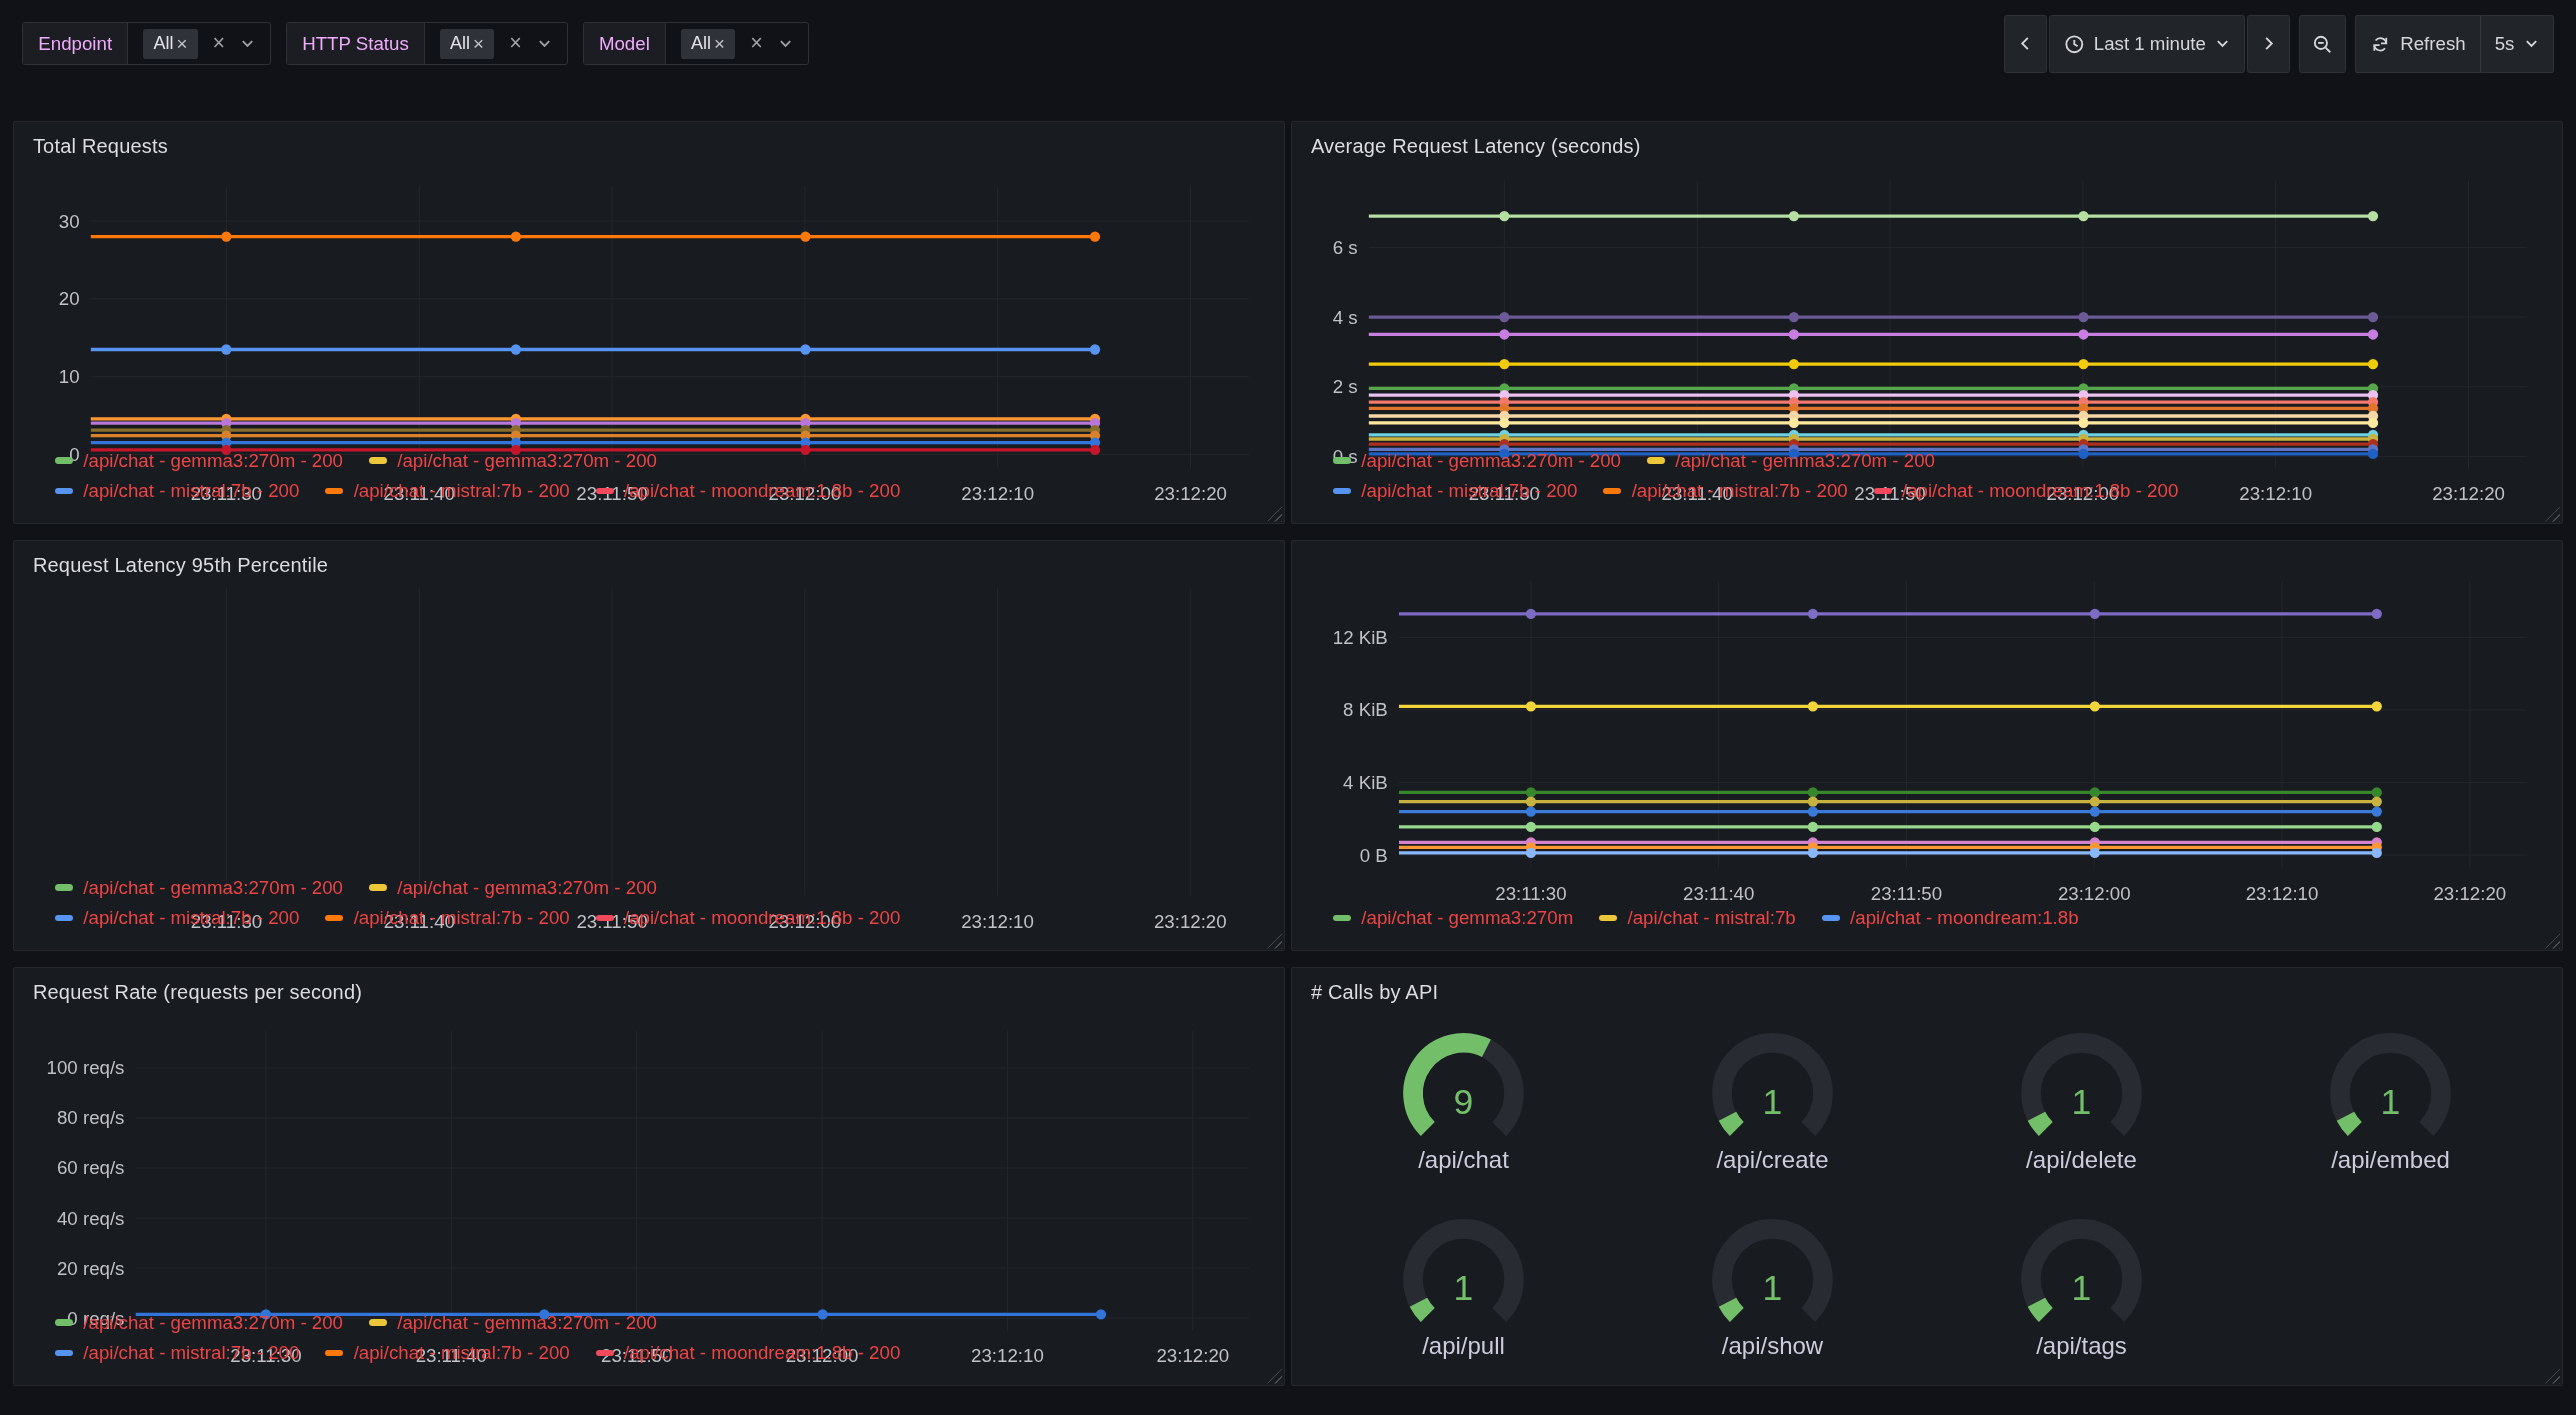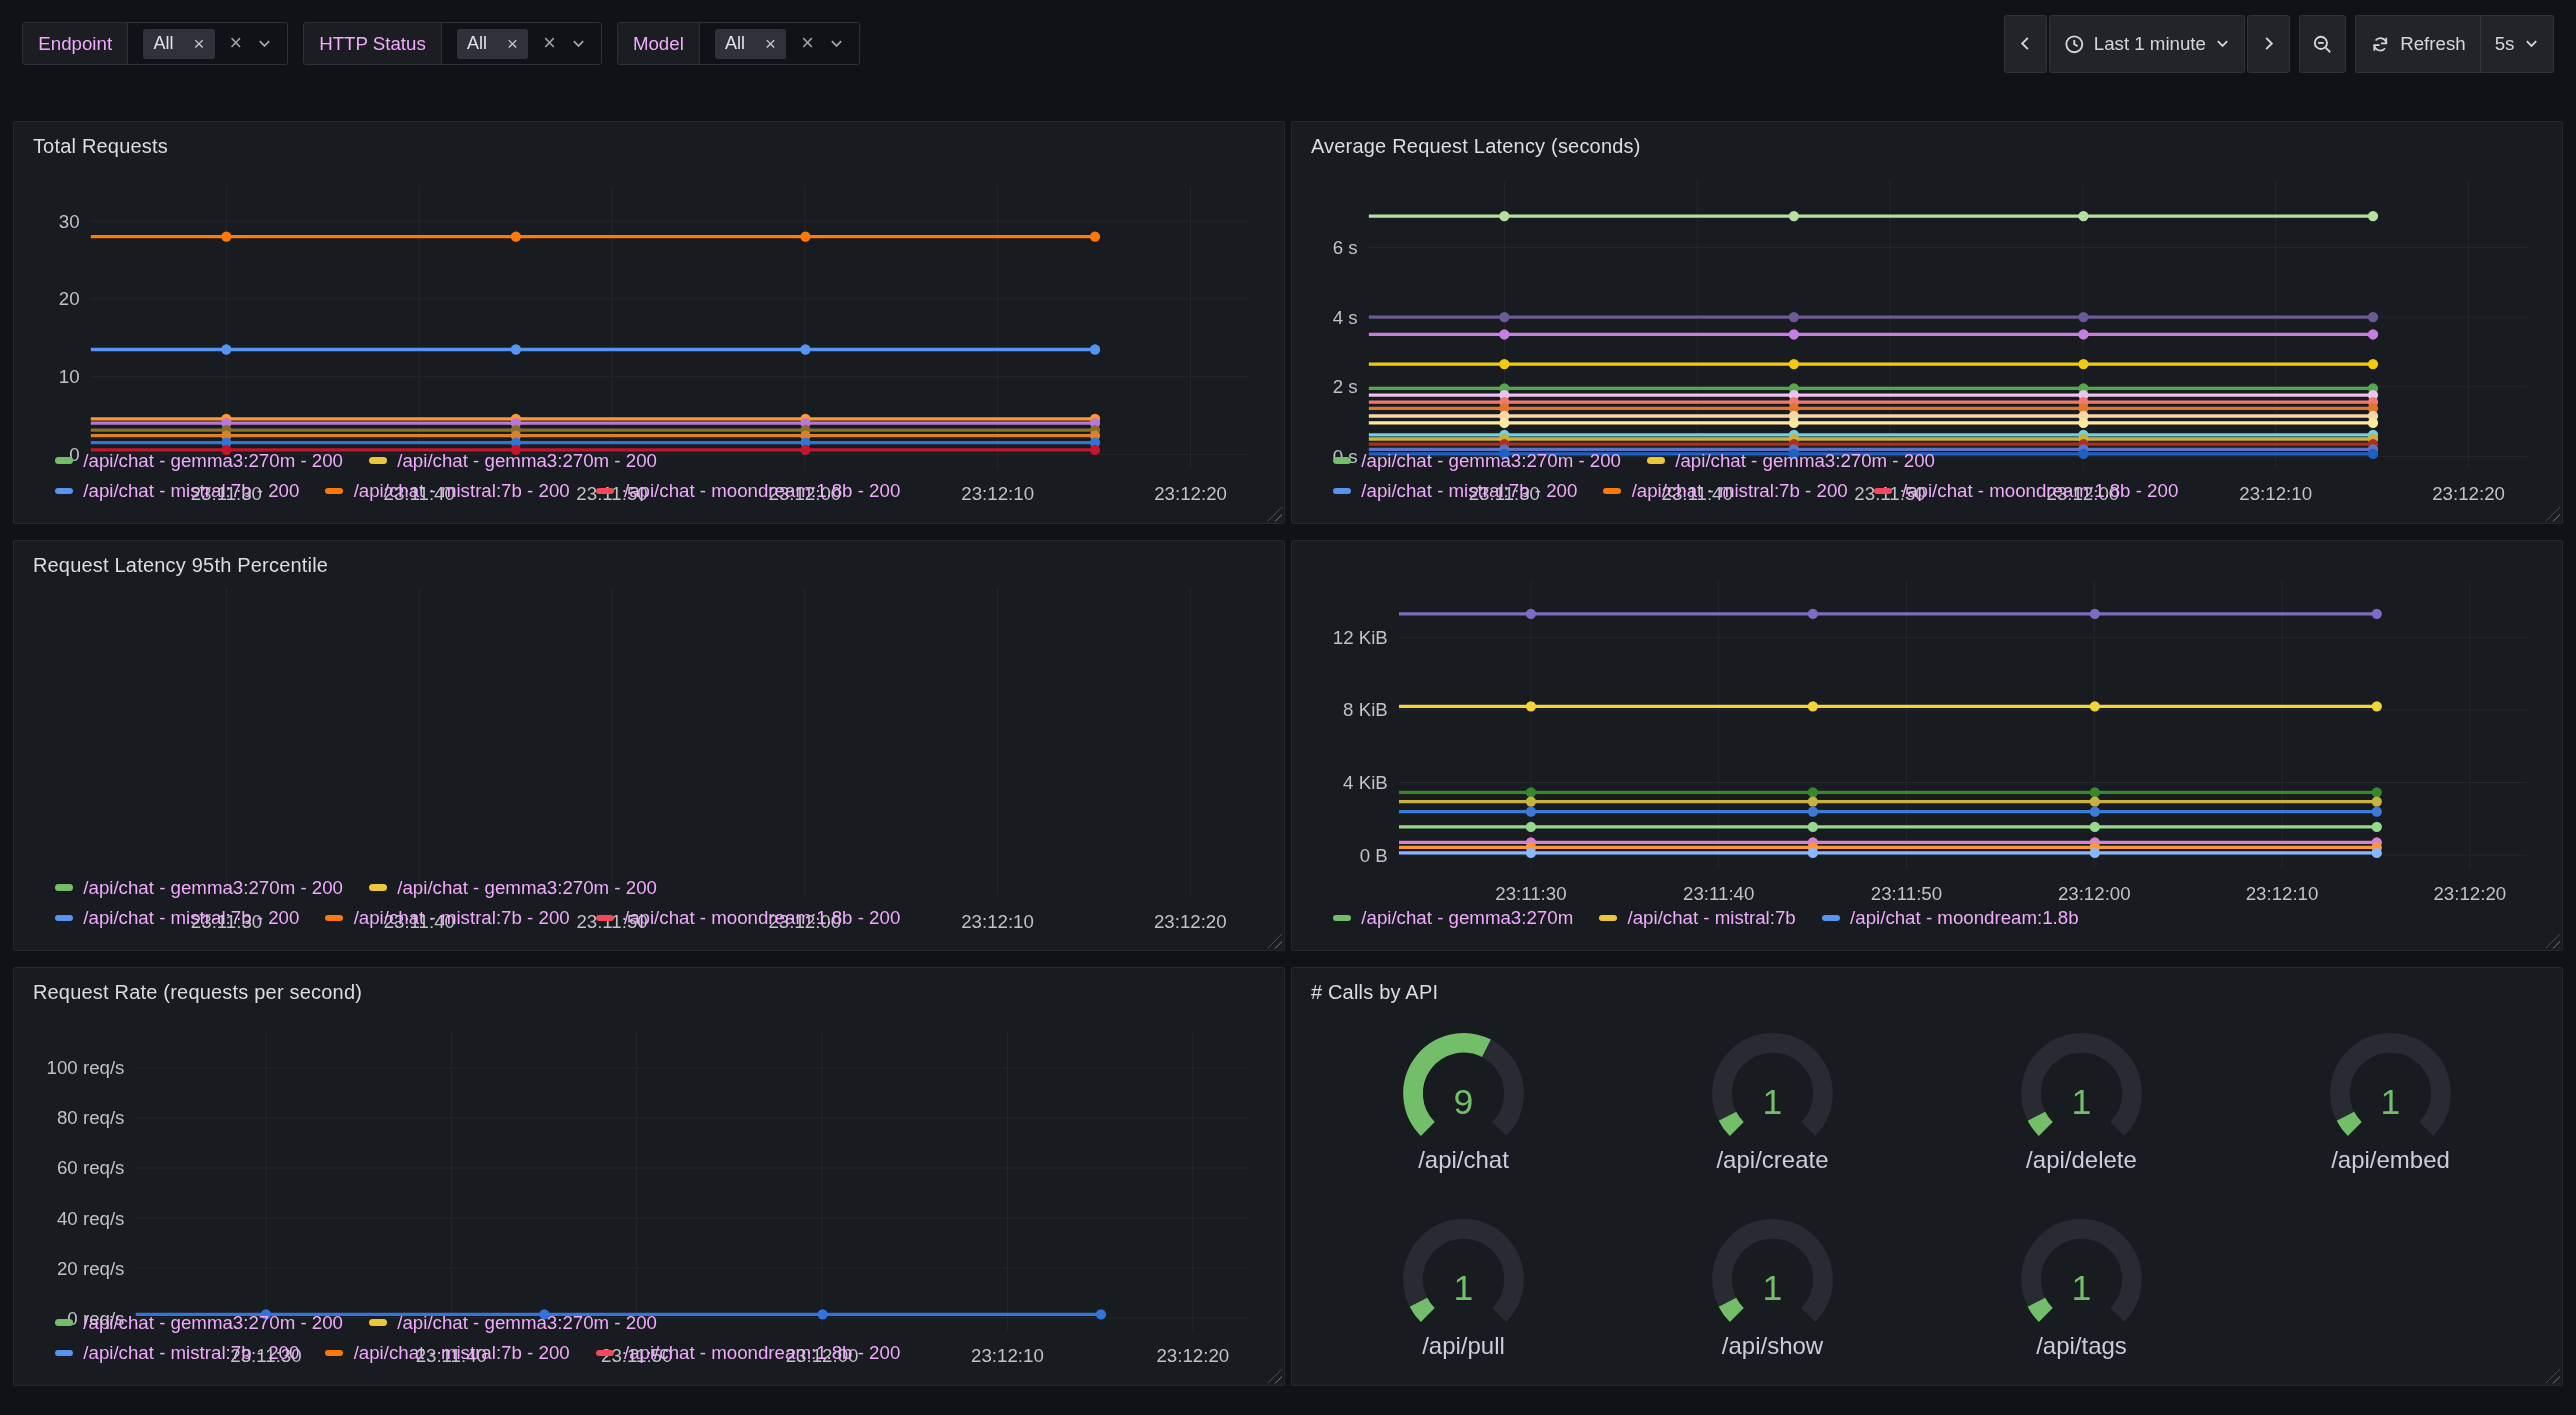--- a/index.html
+++ b/index.html
@@ -10,21 +10,21 @@
     color:#ccccdc;
   }
   .app { width:100%; height:100%; padding:22.4px 13px 0 13px; }
 
   
   .topbar { display:flex; align-items:center; height:43px; margin:0 9.3px 56px 9.3px; }
   .filters { display:flex; gap:15px; }
   .filter { display:flex; align-items:stretch; height:43px; border:0.9px solid #2f3137; border-radius:2.8px; background:#111217; }
   .filter-label { display:flex; align-items:center; padding:0 15px; font-size:18.7px; color:#f0abfc; background:#1b1d22; border-right:0.9px solid #2f3137; border-radius:1.9px 0 0 1.9px; }
   .filter-value { display:flex; align-items:center; gap:15px; padding:0 15px; }
-  .chip { display:flex; align-items:center; gap:20px; background:#2f3239; border-radius:2.8px; padding:4.7px 10.3px; font-size:18px; color:#e3e4e8; cursor:pointer; }
+  .chip { display:flex; align-items:center; gap:3px; background:#2f3239; border-radius:2.8px; padding:4.7px 10.3px; font-size:18px; color:#e3e4e8; cursor:pointer; }
   .chip .x { color:#c6c7ce; font-size:18.7px; line-height:1; }
   .clear-x { color:#9fa1a8; font-size:21.5px; line-height:1; cursor:pointer; }
   .caret { display:flex; align-items:center; cursor:pointer; }
 
   .time-controls { margin-left:auto; display:flex; align-items:center; gap:9.3px; }
   .btn-group { display:flex; gap:1.9px; }
   .tbtn {
     display:flex; align-items:center; gap:9.3px; height:58px; padding:0 14px;
     background:#212429; border:0.9px solid #2f3237; border-radius:2.8px;
     font-size:18.7px; color:#d5d6db; cursor:pointer; white-space:nowrap;
@@ -39,21 +39,21 @@
   .grid { display:grid; grid-template-columns:1fr 1fr; grid-template-rows:403px 411px 419px; gap:16px 6px; }
   .panel {
     position:relative; background:#181b1f; border:0.9px solid #25272c; border-radius:1.9px;
     padding:9.3px 17px 7.5px 17px; display:flex; flex-direction:column; min-width:0;
   }
   .panel-title { font-size:20px; font-weight:500; color:#dcdde1; letter-spacing:0.2px; padding:3.7px 0 1.9px 1.9px; cursor:pointer; }
   .chart { flex:1; min-height:0; }
   .chart svg text { fill:#c0c2c8; font-size:20px; }
   .legend { padding:1.9px 0 5.6px 24px; }
   .legend-row { display:flex; align-items:center; gap:26px; margin:8.4px 0; }
-  .legend-item { display:flex; align-items:center; gap:10.3px; font-size:18.7px; color:#f0abfc; cursor:pointer; white-space:nowrap;text-align:right; }
+  .legend-item { display:flex; align-items:center; gap:10.3px; font-size:18.7px; color:#ef4444; cursor:pointer; white-space:nowrap;text-align:right; }
   .swatch { display:inline-block; width:18px; height:6.5px; border-radius:3.7px; flex:none; }
 
   
   .gauges { flex:1; display:grid; grid-template-columns:repeat(4,1fr); grid-template-rows:1fr 1fr; }
   .gauge-cell { display:flex; flex-direction:column; align-items:center; justify-content:center; }
   .gauge-label { font-size:24px; color:#ccccdc; margin-top:1.9px; }
 
   .resize {
     position:absolute; right:1.9px; bottom:1.9px; width:15px; height:15px; cursor:nwse-resize;
     clip-path:polygon(100% 0,100% 100%,0 100%);

